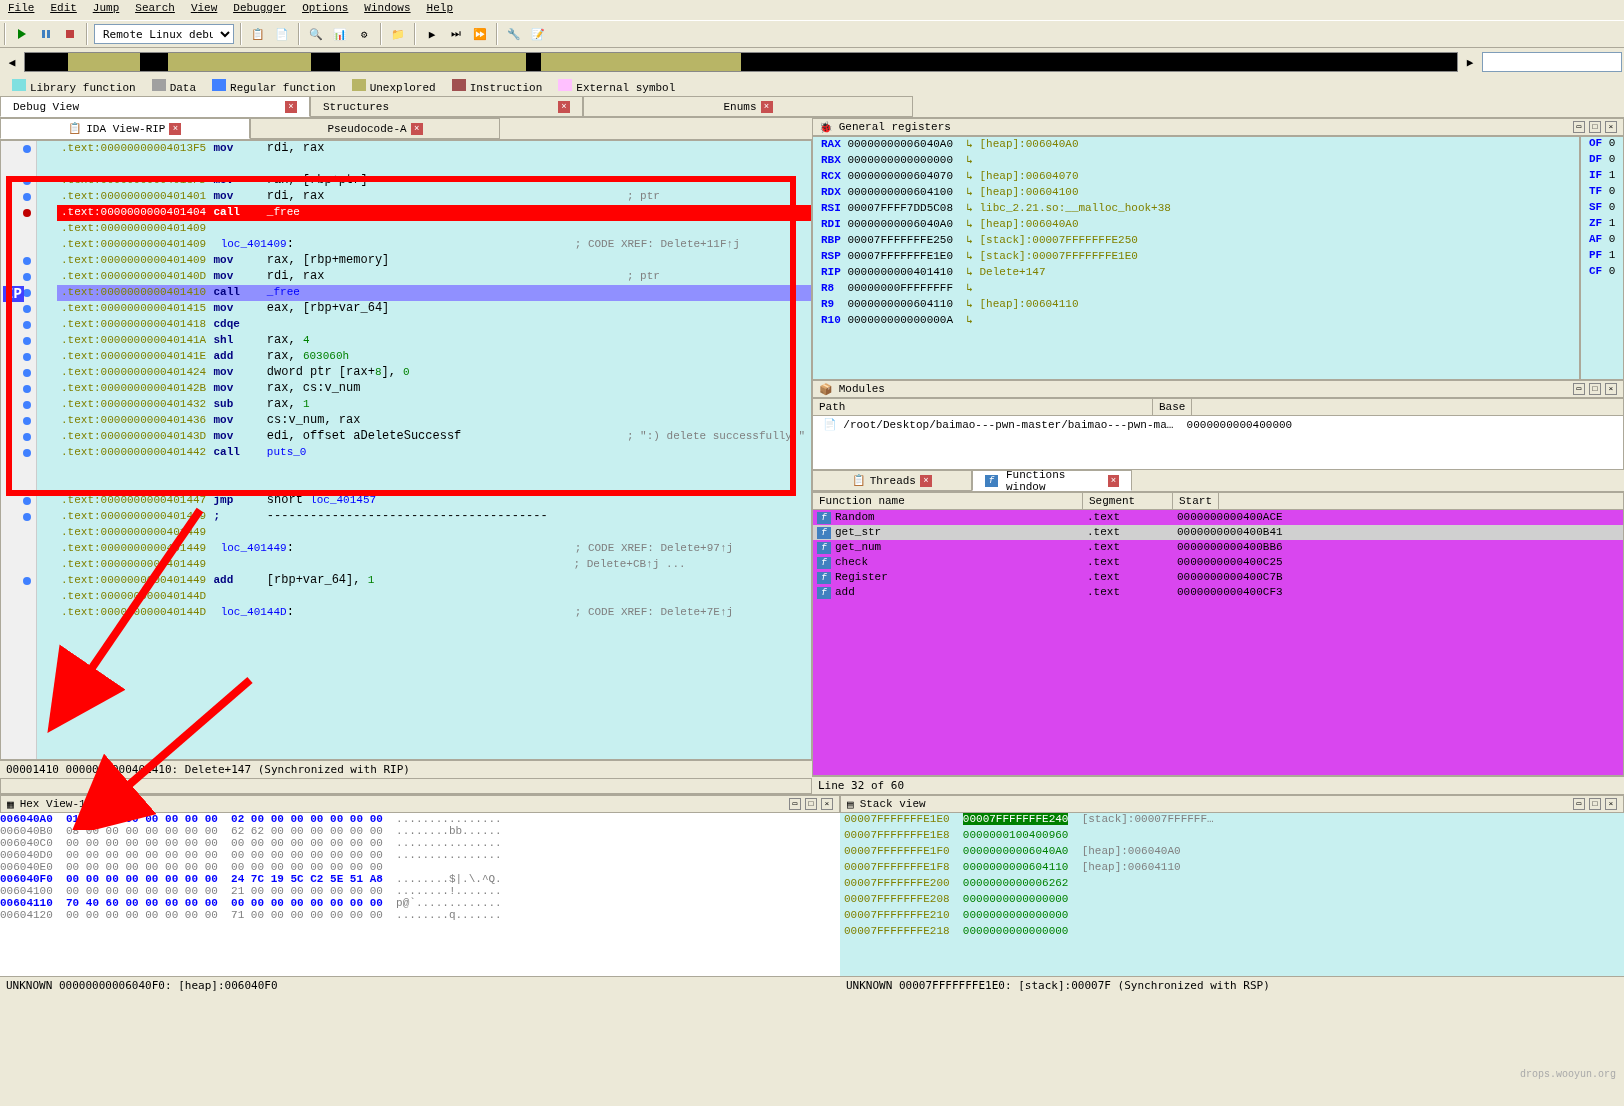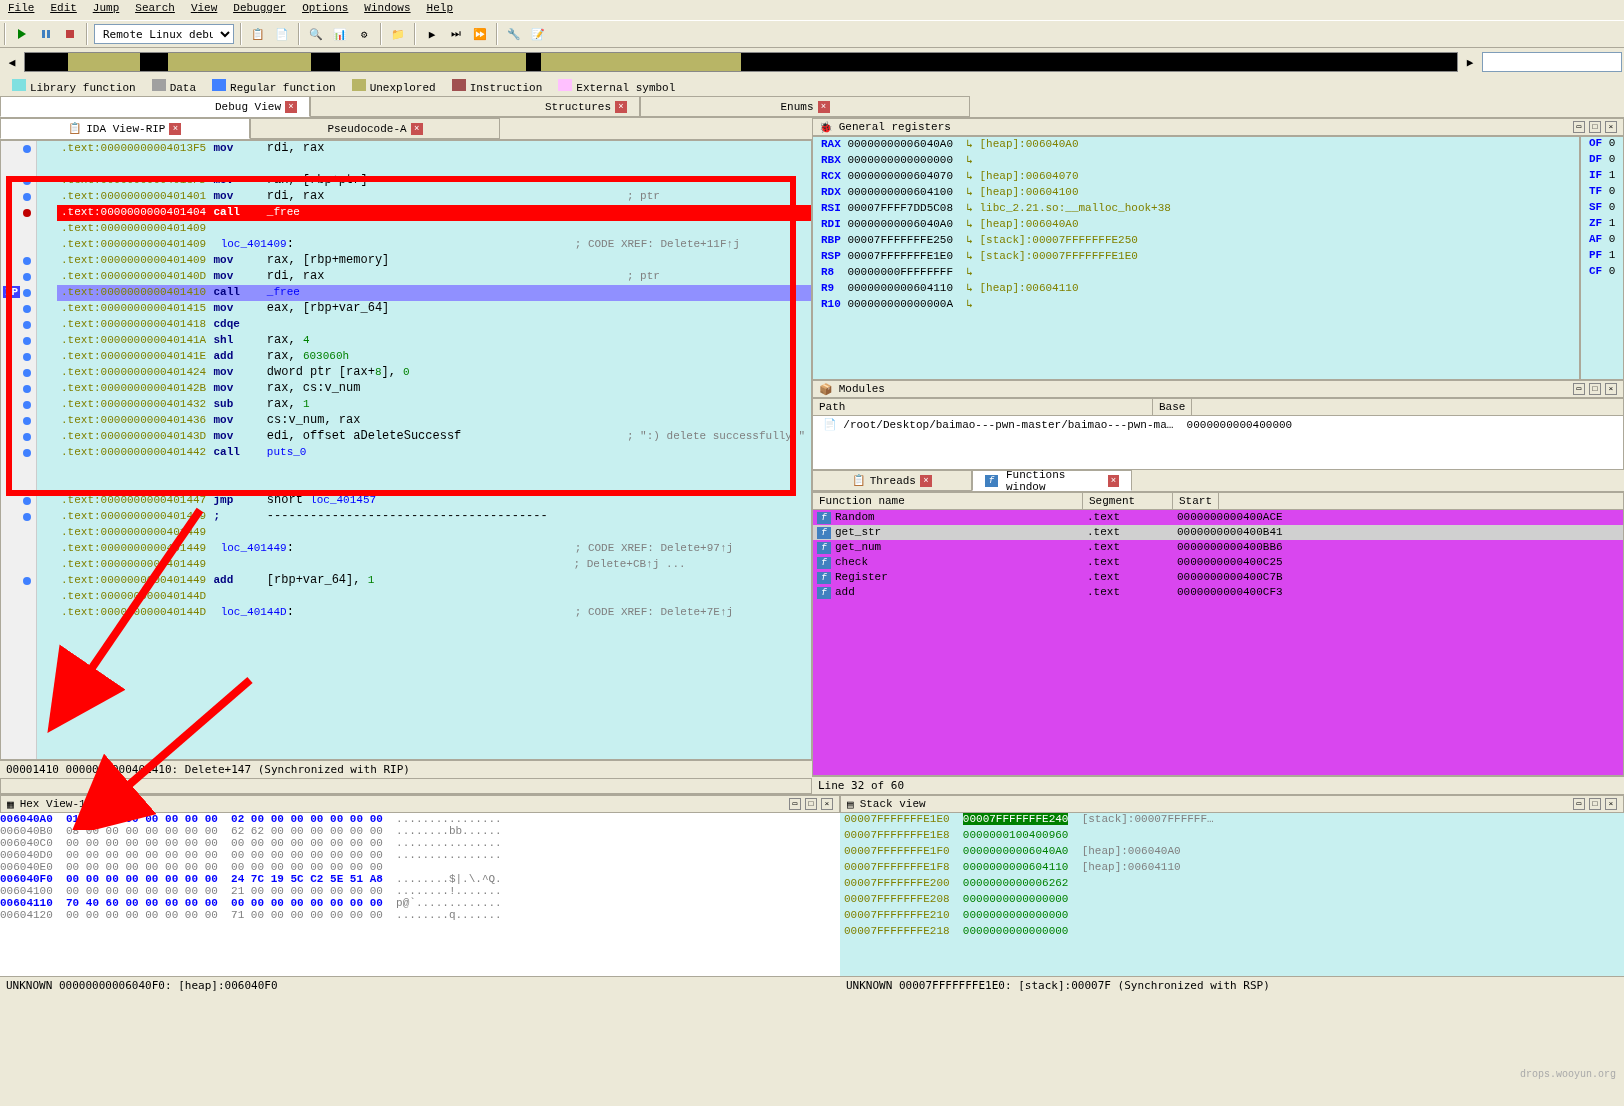--- a/index.html
+++ b/index.html
@@ -52,21 +52,21 @@
 .hexbytes{color:#808080}
 .hexbytes.hl{color:#0000ff;font-weight:bold}
 .stackarea{background:#c8f0f0;font-family:monospace;font-size:12px}
 .stackrow{white-space:pre;padding:0 4px;height:16px}
 .stackhl{background:#008000;color:#fff}
 .bottom{display:flex;border-top:1px solid #aca899}
 .redbox{position:absolute;border:6px solid #ff0000;pointer-events:none;z-index:100}
 .arrow{position:absolute;pointer-events:none;z-index:101}
 .watermark{position:absolute;right:8px;bottom:26px;color:#aaa;font-size:10px;z-index:200}
 .dot{width:8px;height:8px;border-radius:50%;display:inline-block;position:absolute}
-.ipbadge{position:absolute;left:2px;background:#4040ff;color:#fff;font-size:11px;padding:0 2px;font-weight:bold}
+.ipbadge{position:absolute;left:2px;background:#4040ff;color:#fff;font-size:14px;padding:0 2px;font-weight:bold}
 .thdr{display:flex;background:#ece9d8;border-bottom:1px solid #aca899;font-size:11px}
 .thdr>div{padding:2px 6px;border-right:1px solid #aca899}
 .ficon{width:14px;height:12px;background:#4080c0;color:#fff;font-size:9px;text-align:center;line-height:12px;font-style:italic;display:inline-block;margin-right:4px}
 </style>
 </head>
 <body>
 
 <div class="menubar">
 <span>File</span>
 <span>Edit</span>
@@ -128,25 +128,25 @@
 <div class="legend">
 <span><span class="legbox" style="background:#80e0e0"></span><span>Library function</span></span>
 <span><span class="legbox" style="background:#a0a0a0"></span><span>Data</span></span>
 <span><span class="legbox" style="background:#4080ff"></span><span>Regular function</span></span>
 <span><span class="legbox" style="background:#b8b566"></span><span>Unexplored</span></span>
 <span><span class="legbox" style="background:#a05050"></span><span>Instruction</span></span>
 <span><span class="legbox" style="background:#ffc0ff"></span><span>External symbol</span></span>
 </div>
 
 <div class="tabrow">
-<div class="tab active" style="width:310px;justify-content:flex-end">
+<div class="tab active" style="width:310px;justify-content:space-between">
       <span>Debug View</span>
       <span class="tabclose">×</span>
     </div>
-<div class="tab" style="width:330px;justify-content:flex-end">
+<div class="tab" style="width:273px;justify-content:space-between">
       <span>Structures</span>
       <span class="tabclose">×</span>
     </div>
 <div class="tab" style="width:330px;justify-content:center">
       <span>Enums</span>
       <span class="tabclose">×</span>
     </div>
 </div>
 
 <div class="main">
@@ -287,20 +287,21 @@
   <div style="display:flex;height:244px">
     <div class="regpanel" style="flex:1;overflow:hidden" id="regpanel">
           <div class="regrow"><span class="regname">RAX</span> <span class="regval">00000000006040A0</span>  <span class="regcmt">↳ [heap]:006040A0</span></div>
           <div class="regrow"><span class="regname">RBX</span> <span class="regval">0000000000000000</span>  <span class="regcmt">↳</span></div>
           <div class="regrow"><span class="regname">RCX</span> <span class="regval">0000000000604070</span>  <span class="regcmt">↳ [heap]:00604070</span></div>
           <div class="regrow"><span class="regname">RDX</span> <span class="regval">0000000000604100</span>  <span class="regcmt">↳ [heap]:00604100</span></div>
           <div class="regrow"><span class="regname">RSI</span> <span class="regval">00007FFFF7DD5C08</span>  <span class="regcmt">↳ libc_2.21.so:__malloc_hook+38</span></div>
           <div class="regrow"><span class="regname">RDI</span> <span class="regval">00000000006040A0</span>  <span class="regcmt">↳ [heap]:006040A0</span></div>
           <div class="regrow"><span class="regname">RBP</span> <span class="regval">00007FFFFFFFE250</span>  <span class="regcmt">↳ [stack]:00007FFFFFFFE250</span></div>
           <div class="regrow"><span class="regname">RSP</span> <span class="regval">00007FFFFFFFE1E0</span>  <span class="regcmt">↳ [stack]:00007FFFFFFFE1E0</span></div>
+          <div class="regrow"><span class="regname">RIP</span> <span class="regval">0000000000401410</span>  <span class="regcmt">↳ Delete+147</span></div>
           <div class="regrow"><span class="regname">R8 </span> <span class="regval">00000000FFFFFFFF</span>  <span class="regcmt">↳</span></div>
           <div class="regrow"><span class="regname">R9 </span> <span class="regval">0000000000604110</span>  <span class="regcmt">↳ [heap]:00604110</span></div>
           <div class="regrow"><span class="regname">R10</span> <span class="regval">000000000000000A</span>  <span class="regcmt">↳</span></div>
         </div>
     <div class="regpanel" style="width:44px;border-left:1px solid #aca899" id="flagspanel">
           <div class="regrow"><span class="regname">OF</span> 0</div>
           <div class="regrow"><span class="regname">DF</span> 0</div>
           <div class="regrow"><span class="regname">IF</span> 1</div>
           <div class="regrow"><span class="regname">TF</span> 0</div>
           <div class="regrow"><span class="regname">SF</span> 0</div>

